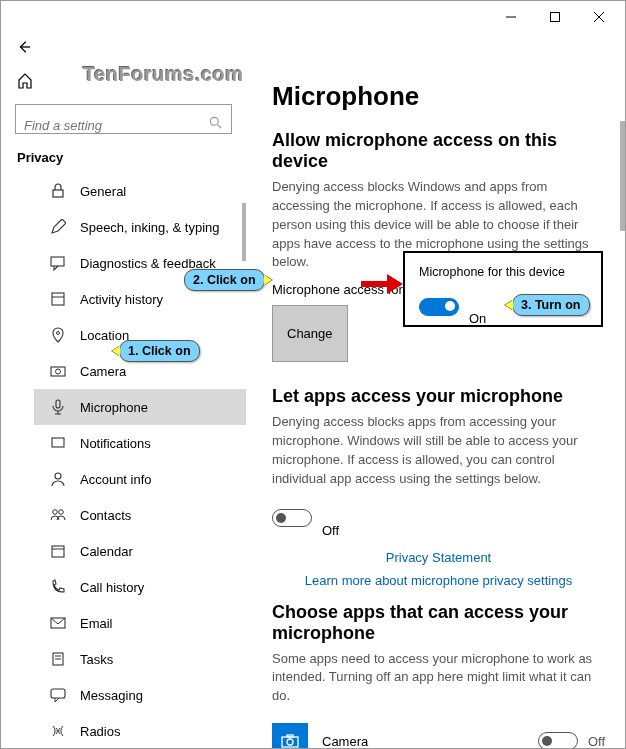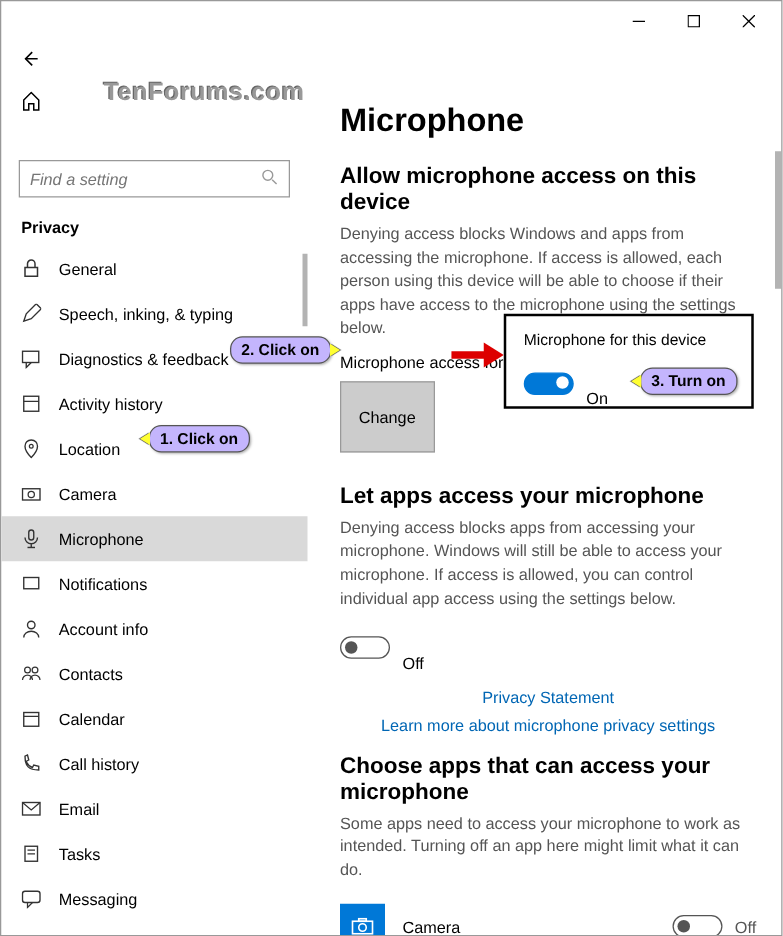--- a/index.html
+++ b/index.html
@@ -7,26 +7,26 @@
 .titlebar { height: 32px; display: flex; justify-content: flex-end; align-items: center; padding: 0 4px; }
 .titlebar .btn { width: 44px; height: 28px; display: flex; align-items: center; justify-content: center; color: #333; }
 .titlebar svg { width: 10px; height: 10px; }
 .back-row { height: 30px; display: flex; align-items: center; padding-left: 16px; }
 .back-row svg { width: 14px; height: 14px; }
 .columns { display: flex; height: calc(100% - 62px); }
 .sidebar { width: 245px; padding: 4px 0 0 0; border-right: 0; position: relative; }
 .home-row { padding: 6px 16px; }
 .home-row svg { width: 16px; height: 16px; }
 .search-wrap { padding: 6px 14px 10px 14px; }
-.search { display: flex; align-items: center; border: 1px solid #999; background: #fff; height: 30px; padding: 0 8px; margin-top: 24px; }
+.search { display: flex; align-items: flex-end; border: 1px solid #999; background: #fff; height: 30px; padding: 0 8px; }
 .search input { border: none; outline: none; flex: 1; font-size: 13px; font-style: italic; color: #666; background: transparent; }
 .search svg { width: 14px; height: 14px; opacity: .6; }
 .cat-header { font-weight: 600; font-size: 13px; padding: 6px 16px 8px 16px; }
 .navlist { list-style: none; }
-.navitem { display: flex; align-items: center; height: 36px; padding: 0 16px; gap: 14px; cursor: default; position: relative; }
+.navitem { display: flex; align-items: center; height: 36px; padding: 0 16px; gap: 14px; cursor: default; position: relative; margin-left: 33px; }
 .navitem.selected { background: #d9d9d9; }
 .navitem .ic { width: 16px; height: 16px; display: flex; align-items: center; justify-content: center; color: #333; }
 .navitem .ic svg { width: 16px; height: 16px; }
 .navitem .lbl { font-size: 13px; color: #000; }
 .sidebar-scroll { position: absolute; top: 140px; right: 0; width: 4px; height: 420px; background: transparent; }
 .sidebar-scroll .thumb { position: absolute; top: 0; width: 4px; height: 58px; background: #b3b3b3; }
 .main { flex: 1; position: relative; padding: 18px 20px 0 26px; overflow: hidden; }
 .main-scroll { position: absolute; top: 0; right: 0; width: 5px; height: 100%; }
 .main-scroll .thumb { position: absolute; top: 58px; width: 5px; height: 110px; background: #b3b3b3; }
 h1 { font-size: 26px; font-weight: 600; margin-bottom: 18px; }
@@ -44,21 +44,21 @@
 .link { color: #0066b4; font-size: 13px; display: block; margin: 8px 0; text-align: center; }
 .applist { list-style: none; }
 .apprw { display: flex; align-items: center; height: 50px; gap: 14px; }
 .apptile { width: 36px; height: 36px; background: #0078d7; display: flex; align-items: center; justify-content: center; color: #fff; }
 .apptile svg { width: 20px; height: 20px; }
 .apprw .appname { flex: 1; font-size: 13px; }
 .apprw .toggle-row { margin: 0; }
 .apprw .offlbl { color: #555; font-size: 13px; }
 
 
-.callout { position: absolute; background: #c4b5fd; border: 1px solid #555; border-radius: 10px; padding: 3px 8px; font-size: 12.5px; font-weight: 700; color: #000; box-shadow: 1px 1px 2px rgba(0,0,0,.3); z-index: 50; white-space: nowrap; }
+.callout { position: absolute; background: #7dd3fc; border: 1px solid #555; border-radius: 10px; padding: 3px 8px; font-size: 12.5px; font-weight: 700; color: #000; box-shadow: 1px 1px 2px rgba(0,0,0,.3); z-index: 50; white-space: nowrap; }
 .callout::before { content: ""; position: absolute; width: 0; height: 0; }
 .callout.pt-left::before { left: -8px; top: 50%; margin-top: -5px; border-top: 5px solid transparent; border-bottom: 5px solid transparent; border-right: 8px solid #ffff33; filter: drop-shadow(-1px 0 0 #555); }
 .callout.pt-right::before { right: -8px; top: 50%; margin-top: -5px; border-top: 5px solid transparent; border-bottom: 5px solid transparent; border-left: 8px solid #ffff33; filter: drop-shadow(1px 0 0 #555); }
 
 .popup { position: absolute; top: 250px; left: 402px; width: 200px; height: 76px; background: #fff; border: 2px solid #000; padding: 12px 14px; z-index: 40; }
 .popup .title { font-size: 12.5px; margin-bottom: 8px; }
 
 .red-arrow { position: absolute; top: 272px; left: 360px; z-index: 45; }
 .red-arrow svg { width: 42px; height: 22px; }
 

